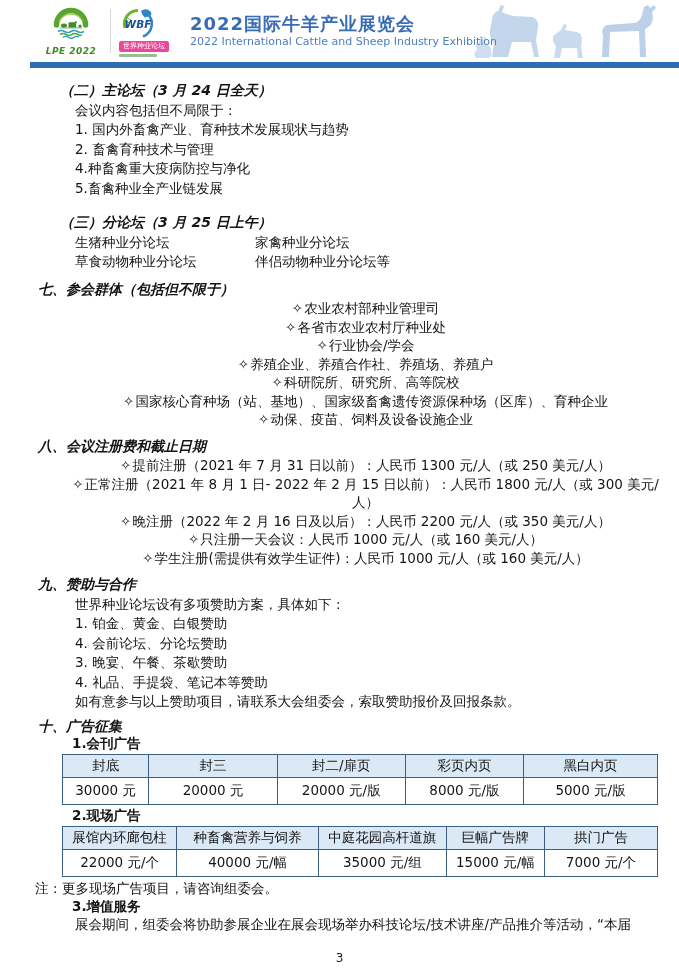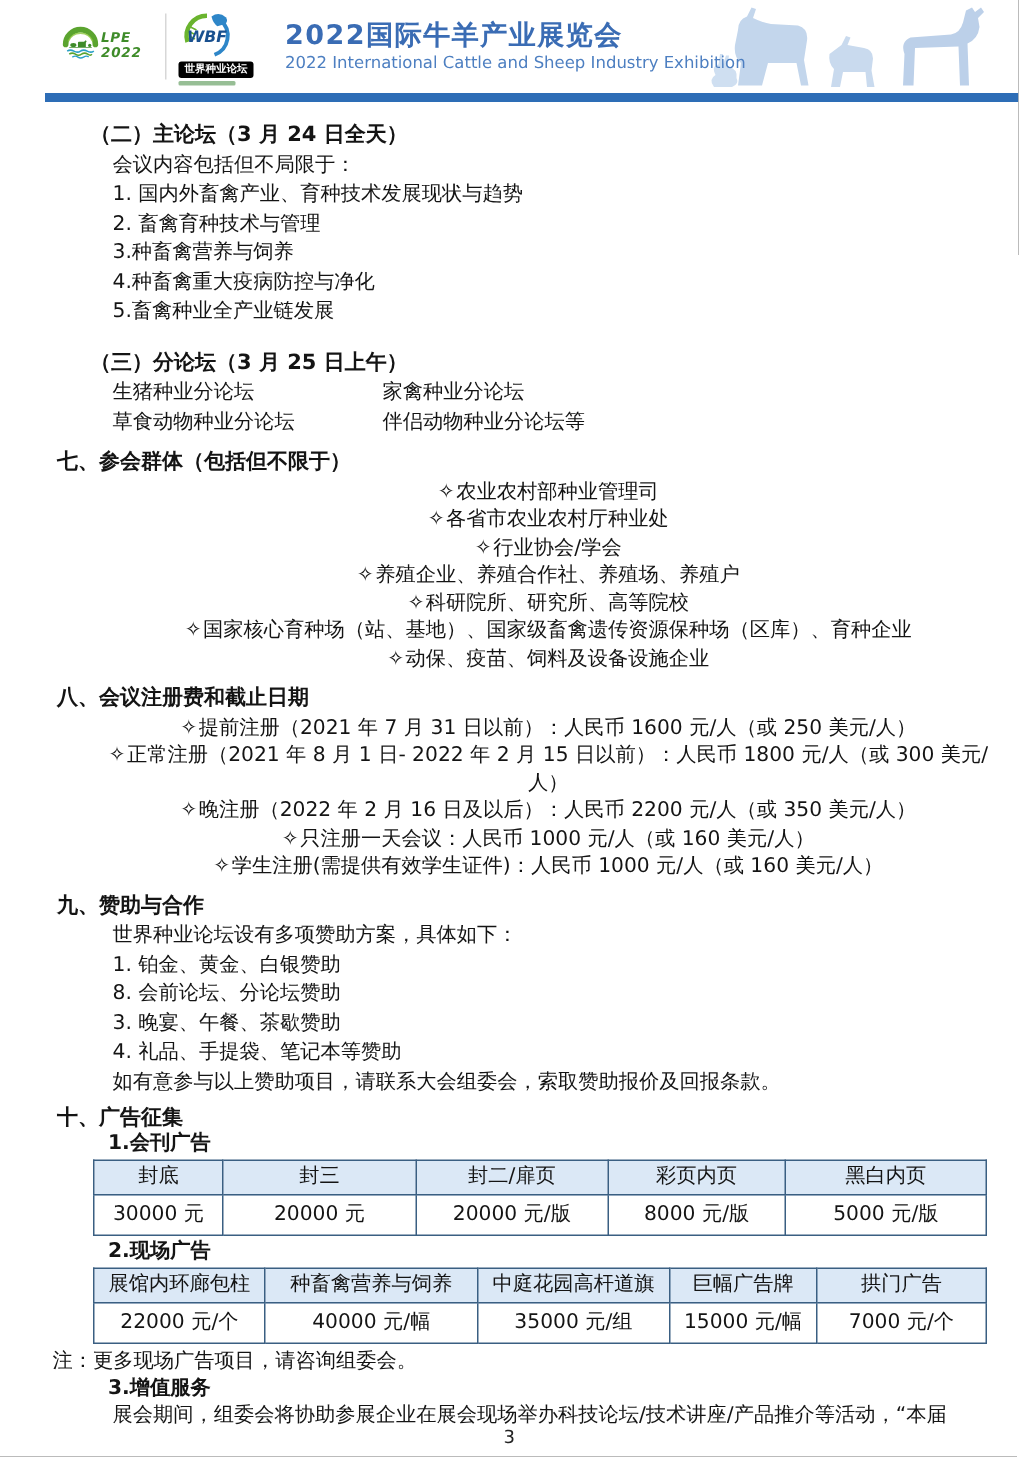--- a/index.html
+++ b/index.html
@@ -3,35 +3,35 @@
 <meta charset="utf-8">
 <style>
   html,body{margin:0;padding:0;background:#888;}
   .page{
     width:679px;height:971px;position:relative;background:#fff;
     font-family:"DejaVu Sans","Liberation Sans",sans-serif;color:#141414;
     overflow:hidden;margin:0 auto;
   }
   
   .hdr{height:62px;display:flex;align-items:center;position:relative;padding-left:40px;}
-  .lpe{width:62px;display:flex;align-items:center;z-index:2;}
+  .lpe{width:62px;display:flex;flex-direction:column;align-items:center;z-index:2;}
   .lpe-label{font-size:9px;font-weight:bold;font-style:italic;color:#3f8c2a;letter-spacing:.5px;margin-top:-1px;}
   .logo-divider{width:1px;height:44px;background:#d7d7d7;margin:0 8px;}
   .wbf{width:58px;display:flex;flex-direction:column;align-items:flex-start;z-index:2;}
   .wbf-text{font-size:10.5px;font-weight:bold;font-style:italic;fill:#19508f;}
-  .wbf-badge{font-size:7px;line-height:1.25;background:#000000;color:#fff;padding:1px 4px;border-radius:2px;margin-top:-2px;white-space:nowrap;font-weight:bold;}
+  .wbf-badge{font-size:7px;line-height:1.25;background:#ec4899;color:#fff;padding:1px 4px;border-radius:2px;margin-top:-2px;white-space:nowrap;}
   .wbf-subline{width:38px;height:3px;background:#2f7d2b;opacity:.5;margin-top:2px;border-radius:1px;}
   .title-block{margin-left:13px;z-index:2;}
   .doc-title{font-size:18px;font-weight:bold;color:#3a6cb4;line-height:1.08;letter-spacing:1px;white-space:nowrap;}
   .doc-subtitle{font-size:11px;color:#4d7fc1;margin-top:2px;white-space:nowrap;}
   .animals{position:absolute;right:0;top:0;height:62px;width:215px;z-index:1;}
   .hdr-bar{height:6px;background:#2d6db6;margin-left:30px;}
   
   .content{padding:13px 20px 0 38px;font-size:13.5px;line-height:19.5px;}
-  .sec-h{font-weight:bold;font-size:14px;line-height:19.5px;}
+  .sec-h{font-weight:bold;font-size:14px;line-height:19.5px;font-style:italic;}
   .h-sub{margin-left:22px;}
   .ind{margin-left:37px;}
   .blt{margin-left:34px;line-height:18.5px;text-align:center;}
   .blt .b{margin-right:1px;}
   .forum-grid{margin-left:37px;display:grid;grid-template-columns:180px auto;}
   .gap15{margin-bottom:15px;} .gap8{margin-bottom:8px;} .gap5{margin-bottom:5px;}
   .note{margin-top:5px;}
   .note-out{margin-left:-3px;line-height:18px;}
   .sub-title{font-weight:bold;margin-left:34px;line-height:17px;}
   .para{margin-left:37px;line-height:18px;white-space:nowrap;}
@@ -94,21 +94,20 @@
   </div>
   <div class="hdr-bar"></div>
 
   <div class="content">
 
     <div class="gap15">
       <div class="sec-h h-sub">（二）主论坛（3 月 24 日全天）</div>
       <div class="ind">会议内容包括但不局限于：</div>
       <div class="ind">1. 国内外畜禽产业、育种技术发展现状与趋势</div>
       <div class="ind">2. 畜禽育种技术与管理</div>
-      <div class="ind">3.种畜禽营养与饲养</div>
       <div class="ind">4.种畜禽重大疫病防控与净化</div>
       <div class="ind">5.畜禽种业全产业链发展</div>
     </div>
 
     <div class="gap8">
       <div class="sec-h h-sub">（三）分论坛（3 月 25 日上午）</div>
       <div class="forum-grid">
         <span>生猪种业分论坛</span>
         <span>家禽种业分论坛</span>
         <span>草食动物种业分论坛</span>
@@ -122,32 +121,32 @@
       <div class="blt"><span class="b">✧</span><span>各省市农业农村厅种业处</span></div>
       <div class="blt"><span class="b">✧</span><span>行业协会/学会</span></div>
       <div class="blt"><span class="b">✧</span><span>养殖企业、养殖合作社、养殖场、养殖户</span></div>
       <div class="blt"><span class="b">✧</span><span>科研院所、研究所、高等院校</span></div>
       <div class="blt"><span class="b">✧</span><span>国家核心育种场（站、基地）、国家级畜禽遗传资源保种场（区库）、育种企业</span></div>
       <div class="blt"><span class="b">✧</span><span>动保、疫苗、饲料及设备设施企业</span></div>
     </div>
 
     <div class="gap8">
       <div class="sec-h">八、会议注册费和截止日期</div>
-      <div class="blt"><span class="b">✧</span><span>提前注册（2021 年 7 月 31 日以前）：人民币 1600 元/人（或 250 美元/人）</span></div>
+      <div class="blt"><span class="b">✧</span><span>提前注册（2021 年 7 月 31 日以前）：人民币 1300 元/人（或 250 美元/人）</span></div>
       <div class="blt"><span class="b">✧</span><span>正常注册（2021 年 8 月 1 日- 2022 年 2 月 15 日以前）：人民币 1800 元/人（或 300 美元/人）</span></div>
       <div class="blt"><span class="b">✧</span><span>晚注册（2022 年 2 月 16 日及以后）：人民币 2200 元/人（或 350 美元/人）</span></div>
       <div class="blt"><span class="b">✧</span><span>只注册一天会议：人民币 1000 元/人（或 160 美元/人）</span></div>
       <div class="blt"><span class="b">✧</span><span>学生注册(需提供有效学生证件)：人民币 1000 元/人（或 160 美元/人）</span></div>
     </div>
 
     <div class="gap5">
       <div class="sec-h">九、赞助与合作</div>
       <div class="ind">世界种业论坛设有多项赞助方案，具体如下：</div>
       <div class="ind">1. 铂金、黄金、白银赞助</div>
-      <div class="ind">8. 会前论坛、分论坛赞助</div>
+      <div class="ind">4. 会前论坛、分论坛赞助</div>
       <div class="ind">3. 晚宴、午餐、茶歇赞助</div>
       <div class="ind">4. 礼品、手提袋、笔记本等赞助</div>
       <div class="ind">如有意参与以上赞助项目，请联系大会组委会，索取赞助报价及回报条款。</div>
     </div>
 
     <div>
       <div class="sec-h" style="line-height:18px">十、广告征集</div>
       <div class="sub-title">1.会刊广告</div>
 
       <table class="ad-table">

